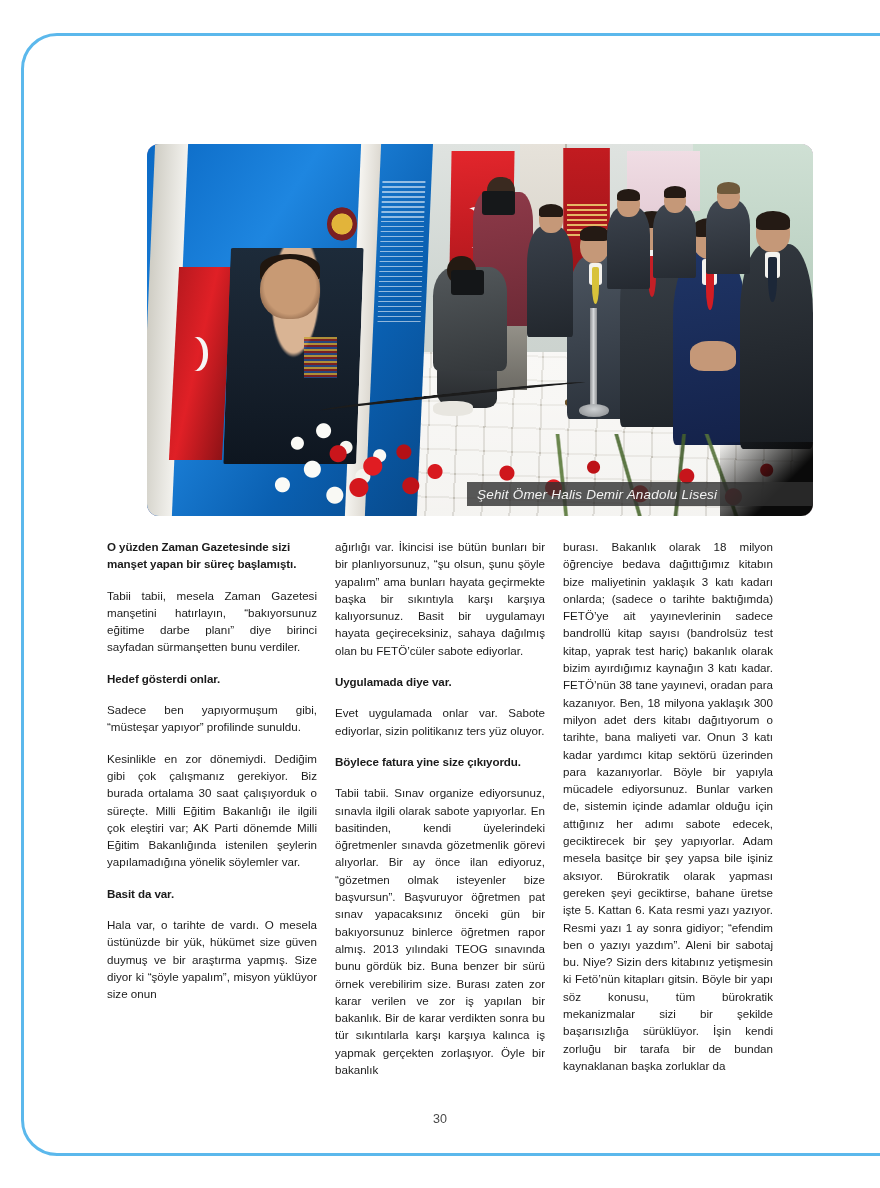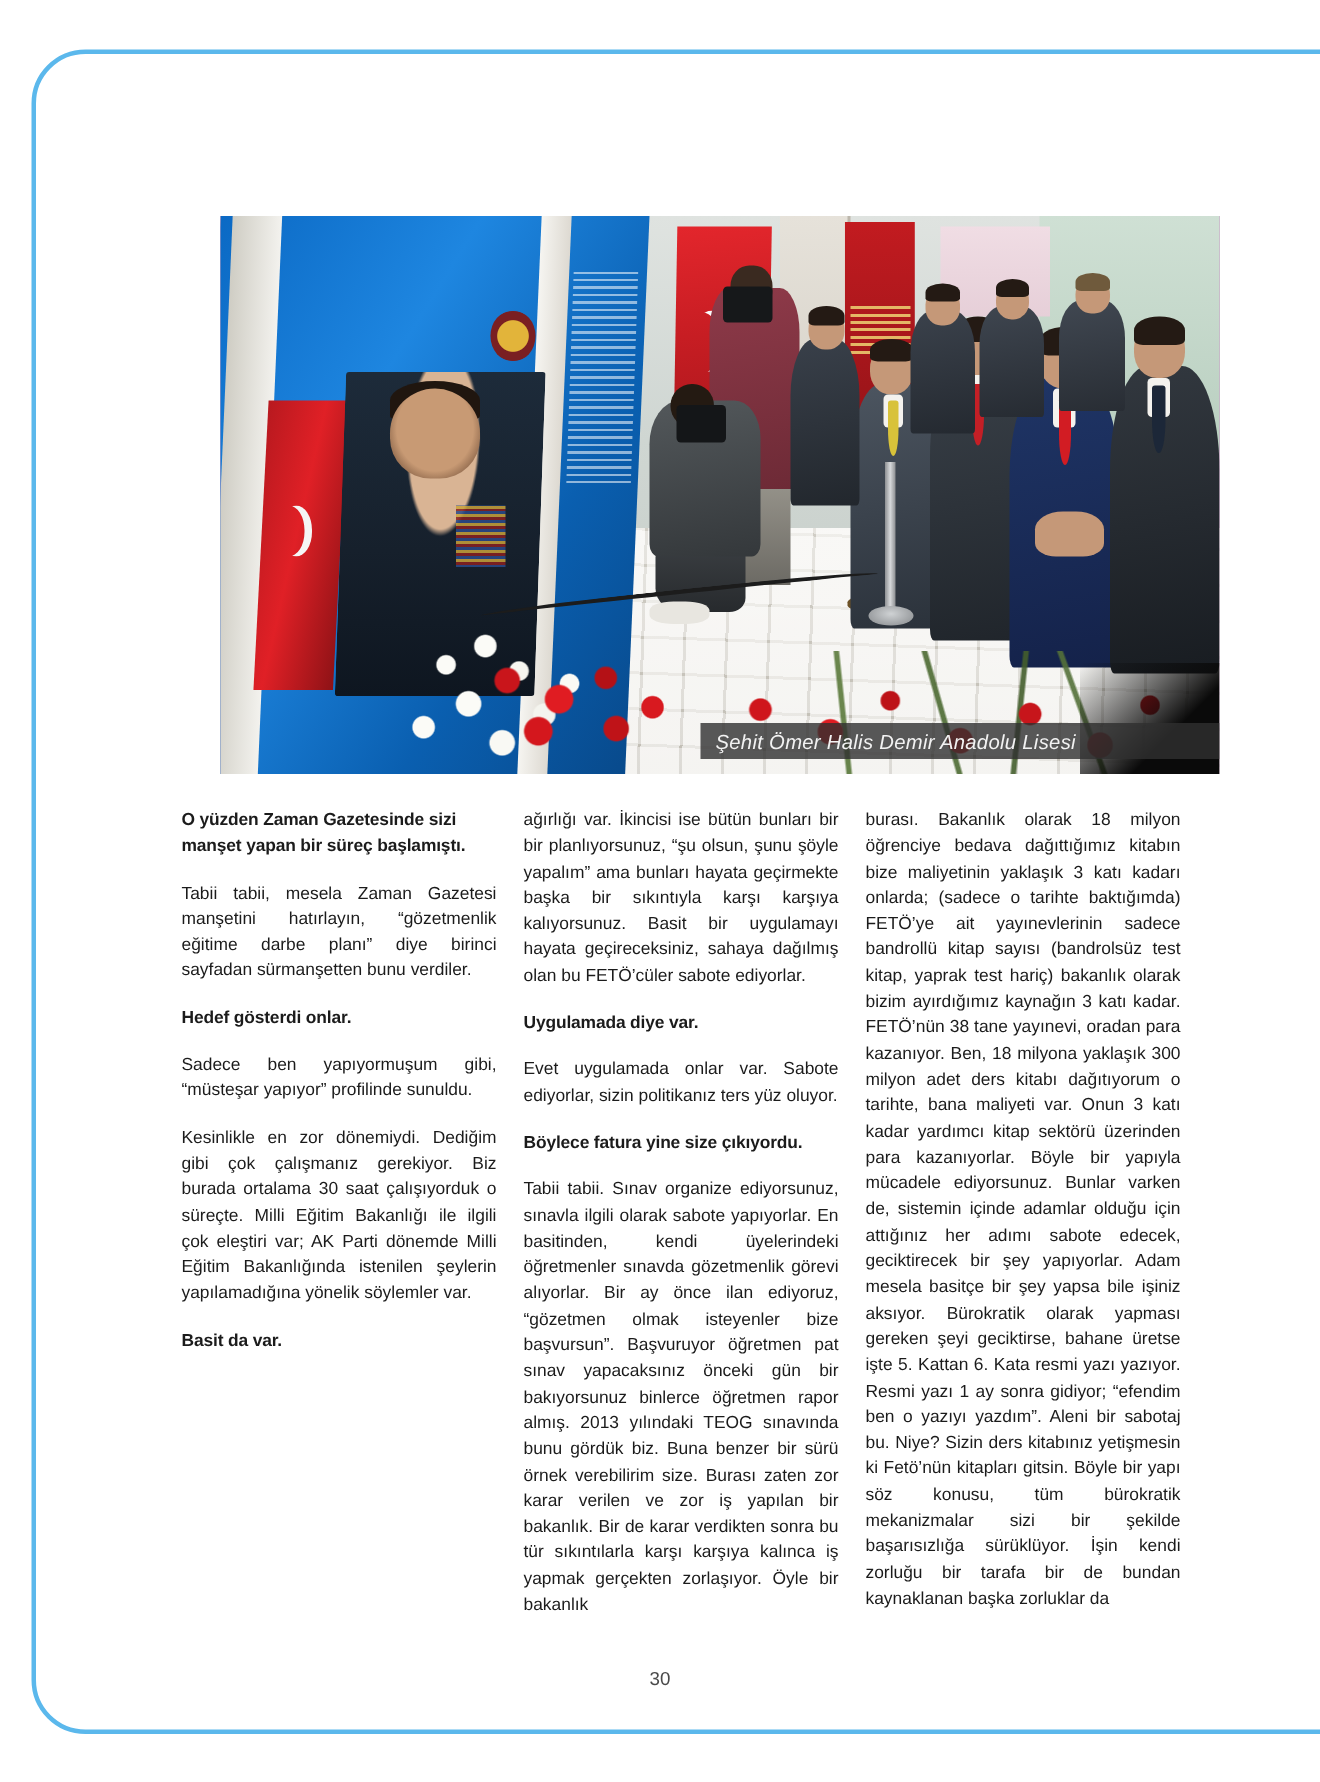--- a/index.html
+++ b/index.html
@@ -39,20 +39,21 @@
     left: 107px;
     top: 128px;
     width: 666px;
     height: 372px;
   }
   #photo {
     position: absolute;
     inset: 0;
     overflow: hidden;
     background: #701a75;
+    border-radius: 12px;
   }
 
   
   .ph { position: absolute; }
 
   
   .bg-wall {
     left: 0; top: 0; width: 100%; height: 100%;
     background:
       linear-gradient(180deg, #e9e7e2 0%, #dedbd4 55%, #cfccc4 100%);
@@ -314,21 +315,21 @@
     font-style: italic;
     font-size: 13.5px;
     letter-spacing: .2px;
     white-space: nowrap;
     font-family: "Liberation Sans", sans-serif;
   }
 
   
   #article {
     position: absolute;
-    left: 121px;
+    left: 107px;
     top: 538px;
     width: 666px;
     height: 562px;
     display: flex;
     gap: 18px;
   }
   .col {
     width: 210px;
     font-size: 11.6px;
     line-height: 17.3px;
@@ -460,25 +461,26 @@
 
       <div id="caption-bar">
         <span id="caption-text">Şehit Ömer Halis Demir Anadolu Lisesi</span>
       </div>
     </div>
   </figure>
 
   <div id="article">
     <div class="col">
       <p class="q">O yüzden Zaman Gazetesinde sizi manşet yapan bir süreç başlamıştı.</p>
-      <p class="body">Tabii tabii, mesela Zaman Gazetesi manşetini hatırlayın, “gözetmenlik eğitime darbe planı” diye birinci sayfadan sürmanşetten bunu verdiler.</p>
+      <p class="body">Tabii tabii, mesela Zaman Gazetesi manşetini hatırlayın, “bakıyorsunuz eğitime darbe planı” diye birinci sayfadan sürmanşetten bunu verdiler.</p>
       <p class="q">Hedef gösterdi onlar.</p>
       <p class="body">Sadece ben yapıyormuşum gibi, “müsteşar yapıyor” profilinde sunuldu.</p>
       <p class="body">Kesinlikle en zor dönemiydi. Dediğim gibi çok çalışmanız gerekiyor. Biz burada ortalama 30 saat çalışıyorduk o süreçte. Milli Eğitim Bakanlığı ile ilgili çok eleştiri var; AK Parti dönemde Milli Eğitim Bakanlığında istenilen şeylerin yapılamadığına yönelik söylemler var.</p>
       <p class="q">Basit da var.</p>
+      <p class="body">Hala var, o tarihte de vardı. O mesela üstünüzde bir yük, hükümet size güven duymuş ve bir araştırma yapmış. Size diyor ki “şöyle yapalım”, misyon yüklüyor size onun</p>
     </div>
 
     <div class="col">
       <p class="body">ağırlığı var. İkincisi ise bütün bunları bir bir planlıyorsunuz, “şu olsun, şunu şöyle yapalım” ama bunları hayata geçirmekte başka bir sıkıntıyla karşı karşıya kalıyorsunuz. Basit bir uygulamayı hayata geçireceksiniz, sahaya dağılmış olan bu FETÖ’cüler sabote ediyorlar.</p>
       <p class="q">Uygulamada diye var.</p>
       <p class="body">Evet uygulamada onlar var. Sabote ediyorlar, sizin politikanız ters yüz oluyor.</p>
       <p class="q">Böylece fatura yine size çıkıyordu.</p>
       <p class="body">Tabii tabii. Sınav organize ediyorsunuz, sınavla ilgili olarak sabote yapıyorlar. En basitinden, kendi üyelerindeki öğretmenler sınavda gözetmenlik görevi alıyorlar. Bir ay önce ilan ediyoruz, “gözetmen olmak isteyenler bize başvursun”. Başvuruyor öğretmen pat sınav yapacaksınız önceki gün bir bakıyorsunuz binlerce öğretmen rapor almış. 2013 yılındaki TEOG sınavında bunu gördük biz. Buna benzer bir sürü örnek verebilirim size. Burası zaten zor karar verilen ve zor iş yapılan bir bakanlık. Bir de karar verdikten sonra bu tür sıkıntılarla karşı karşıya kalınca iş yapmak gerçekten zorlaşıyor. Öyle bir bakanlık</p>
     </div>
 

